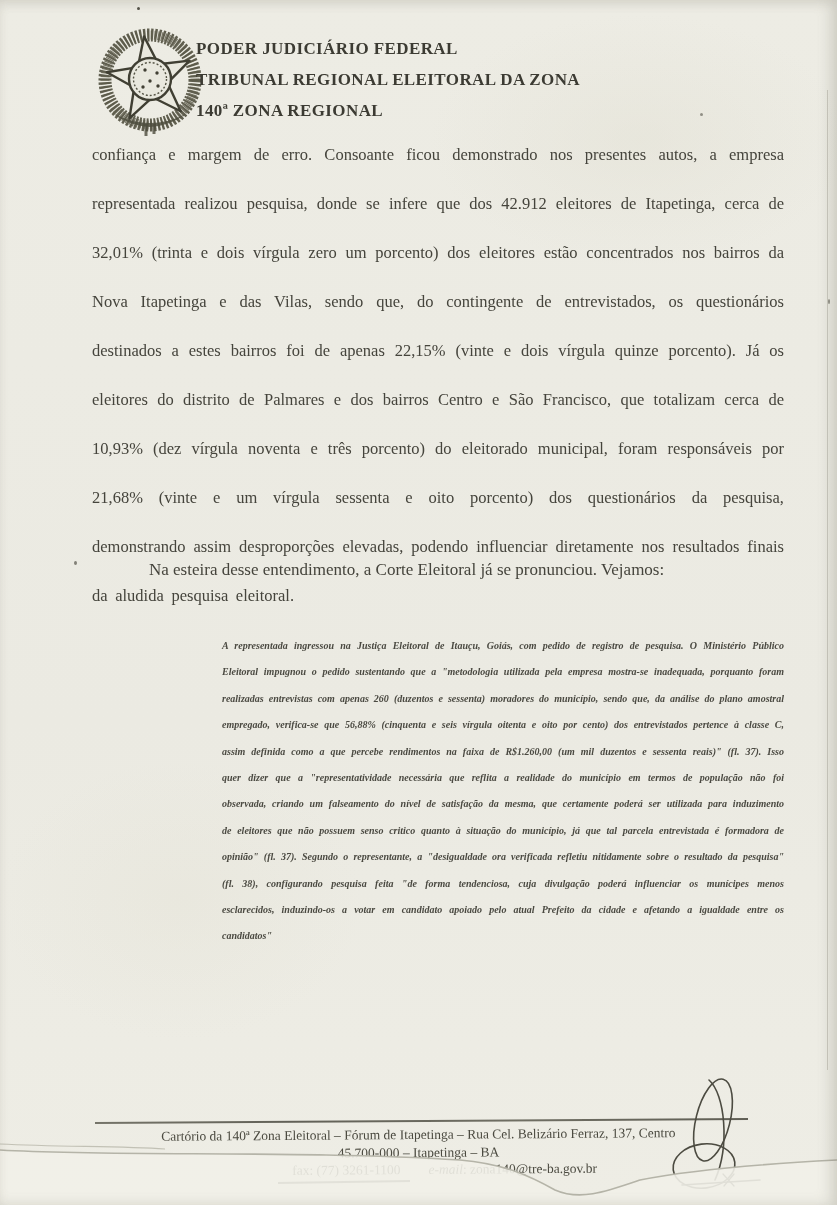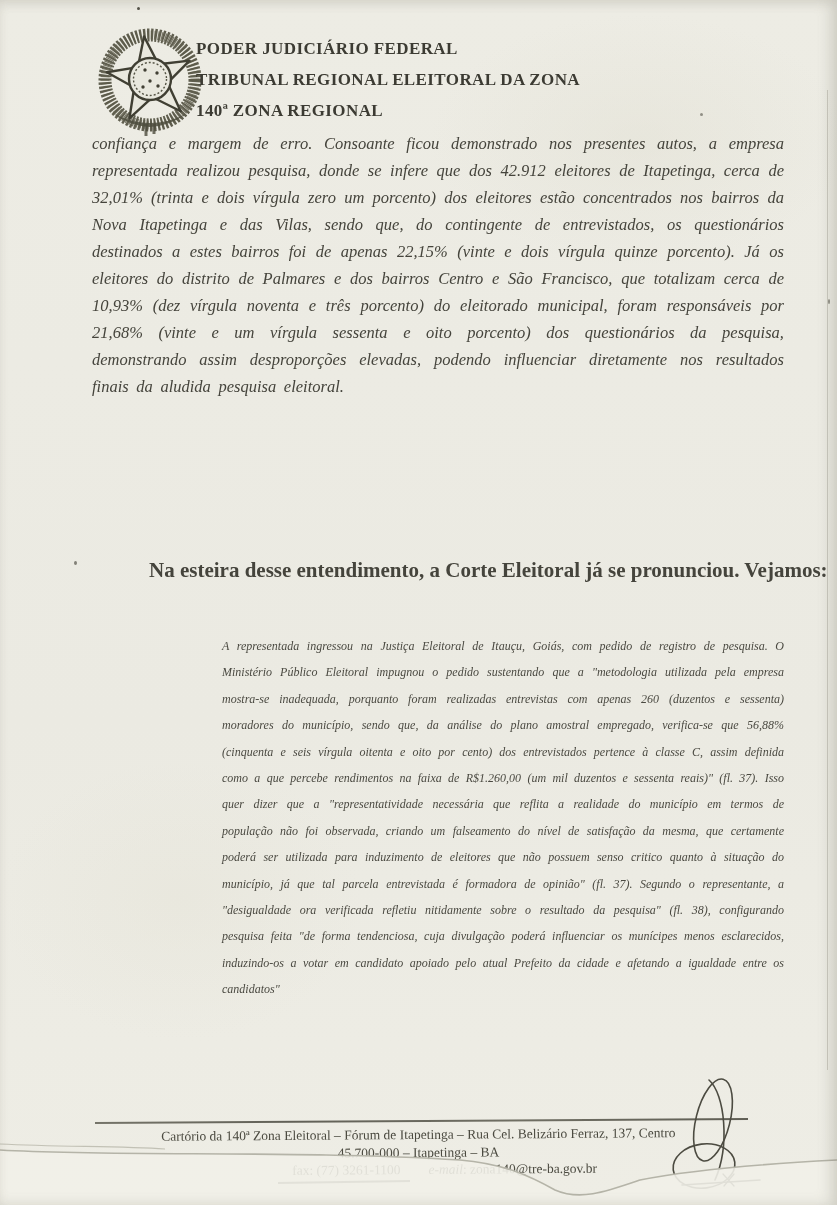--- a/index.html
+++ b/index.html
@@ -22,31 +22,31 @@
   .edge-line{position:absolute;top:90px;right:9px;width:1px;height:980px;background:rgba(140,138,124,.35);}
   
   .logo{position:absolute;left:96px;top:28px;width:108px;height:110px;}
   .hline{position:absolute;left:196px;font-weight:bold;font-size:17px;letter-spacing:.4px;color:#3c3b33;white-space:nowrap;}
   .h1{top:39px;}
   .h2{top:70px;}
   .h3{top:101px;}
   
   .para1{
     position:absolute;left:92px;top:130px;width:692px;
-    font-size:16.5px;line-height:27px;
-    text-align:justify;word-spacing:3.5px;color:#45443c;font-style:italic;
+    font-size:16.5px;line-height:49px;
+    text-align:justify;word-spacing:3.5px;color:#45443c;
   }
   .para2{
     position:absolute;left:92px;top:558px;width:692px;
-    font-size:21px;line-height:24px;text-indent:57px;color:#45443c;white-space:nowrap;font-weight:bold;
+    font-size:17px;line-height:24px;text-indent:57px;color:#45443c;white-space:nowrap;
   }
   .quote{
     position:absolute;left:222px;top:633px;width:562px;
-    font-size:12px;font-style:italic;line-height:26.4px;
-    text-align:justify;word-spacing:2.5px;color:#4a4941;
+    font-size:10px;font-style:italic;line-height:26.4px;
+    text-align:justify;word-spacing:2.5px;color:#4a4941;font-weight:bold;
   }
   
   .footer-rule{
     position:absolute;left:95px;top:1120px;width:653px;height:2px;
     background:linear-gradient(90deg,#57564a 0%, #3f3e34 30%, #504f43 65%, #3c3b31 100%);
     opacity:.8;transform:rotate(-.35deg);
   }
   .footer{
     position:absolute;left:0;top:1126px;width:837px;
     font-size:13.5px;line-height:17.5px;color:#4b4a40;

